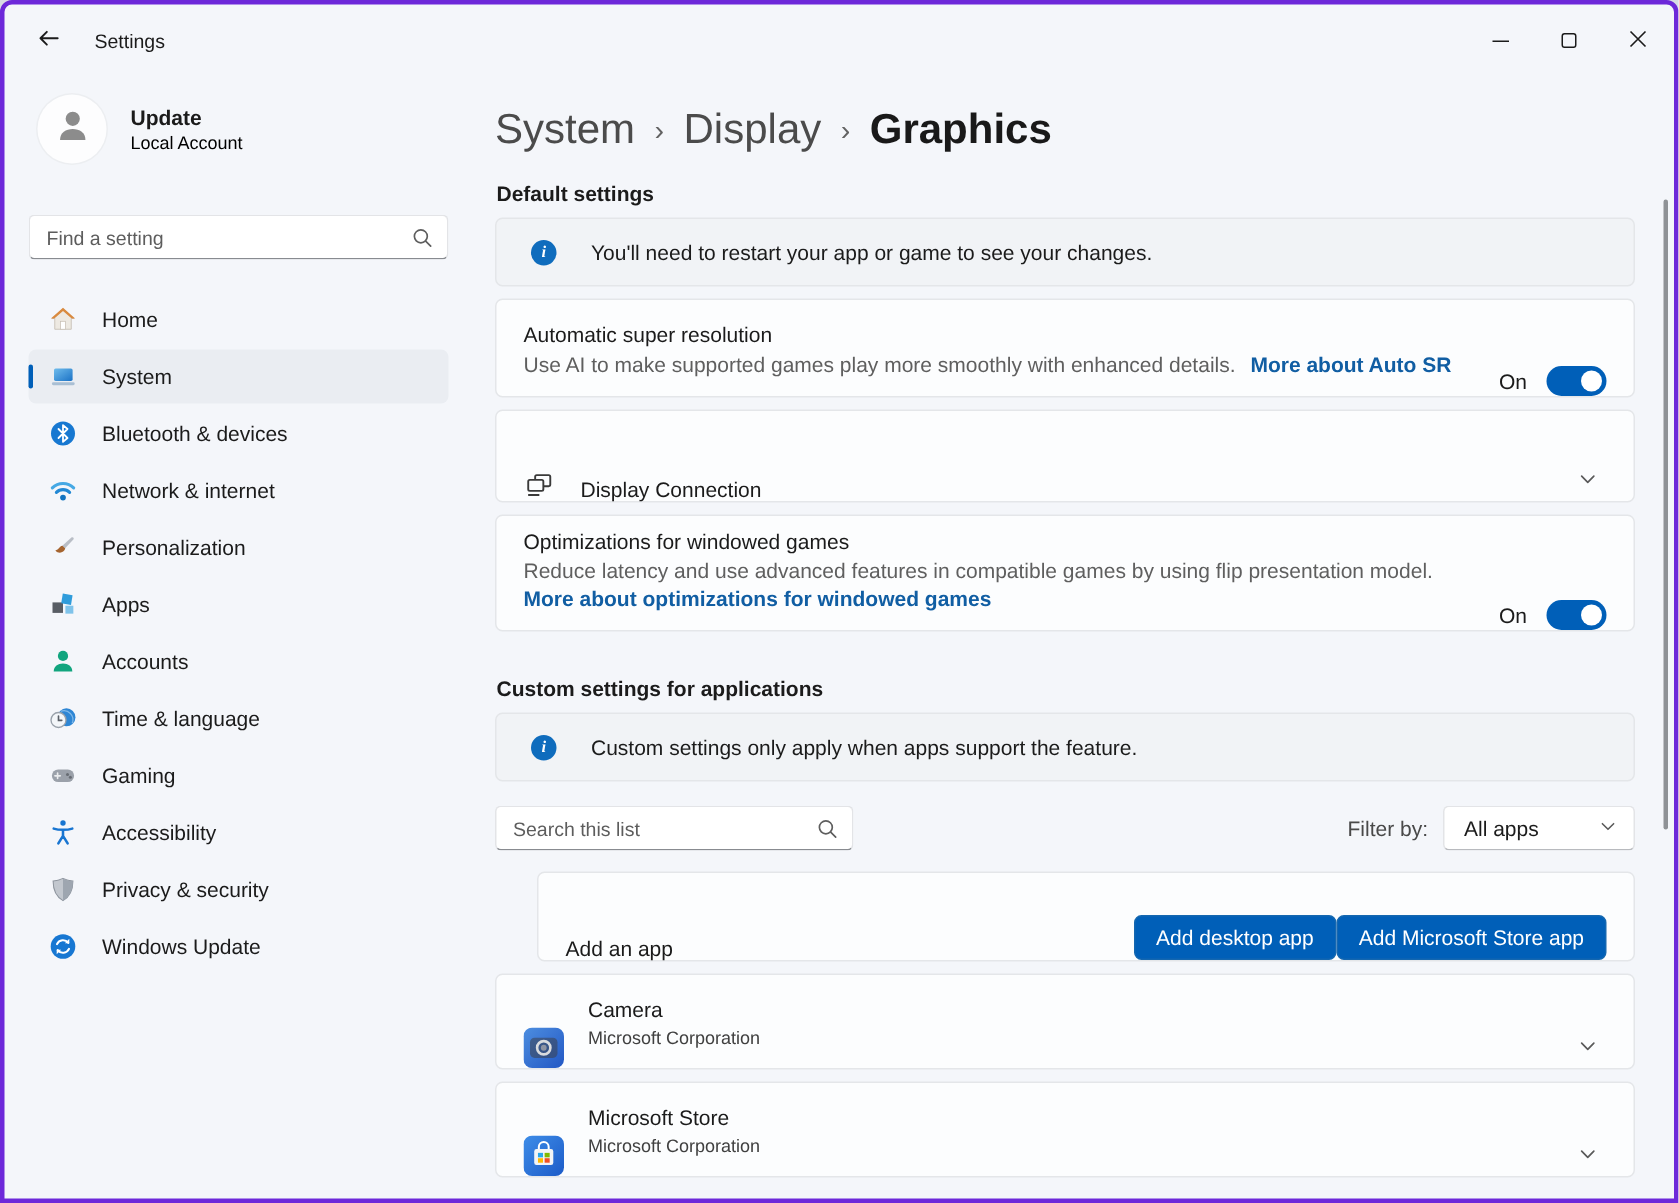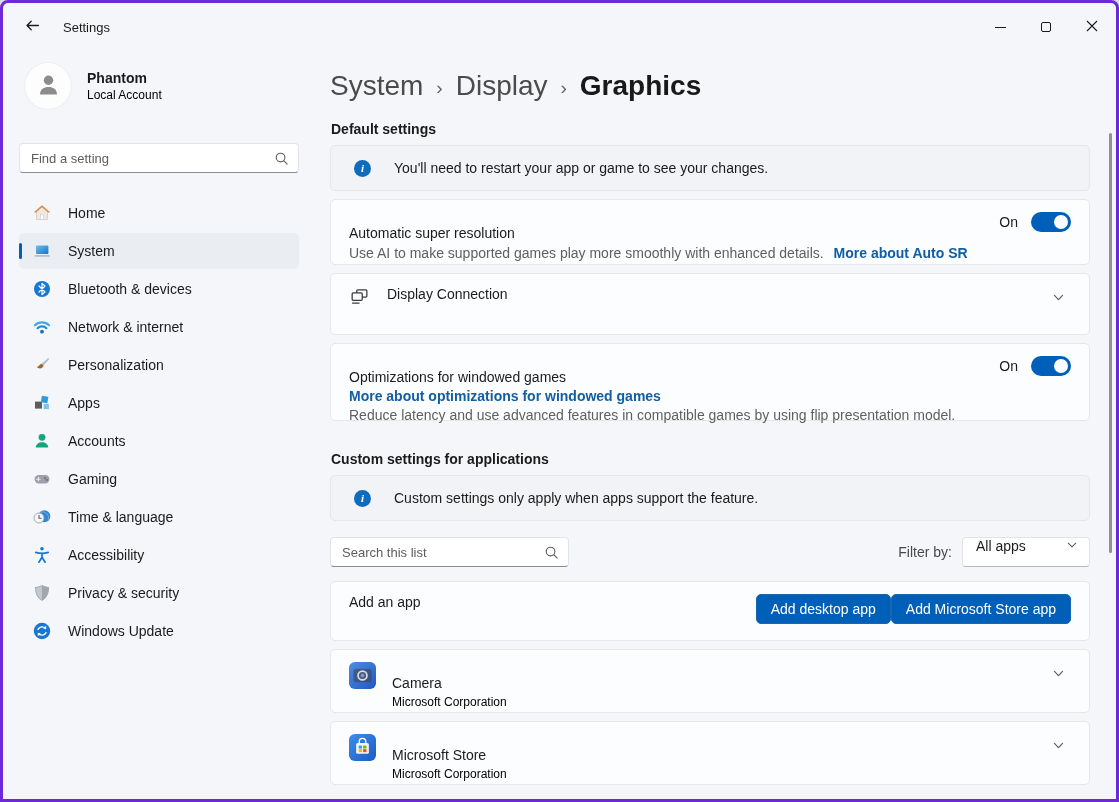--- a/index.html
+++ b/index.html
@@ -51,22 +51,22 @@
   .crumb-sep { font-size:19px; color:#626262; padding-top:3px; }
 
   .sec-heading { font-size:14px; font-weight:700; margin:16px 0 8px 1px; }
 
   .banner { display:flex; align-items:center; gap:23px; height:46px; padding-left:23px;
             background:#F1F3F6; border:1px solid #E4E6E9; border-radius:5px; margin-bottom:8px; font-size:14px; }
   .info-dot { width:17px; height:17px; border-radius:50%; background:#0F6CBD; color:#fff; flex:0 0 17px;
               display:flex; align-items:center; justify-content:center;
               font:italic 700 11px "Liberation Serif", serif; }
 
-  .card { display:flex; align-items:flex-start; background:#FCFDFE; border:1px solid #E4E6E9;
-          border-radius:5px; margin-bottom:8px; padding:12px 18px; }
+  .card { display:flex; align-items:flex-end; background:#FCFDFE; border:1px solid #E4E6E9;
+          border-radius:5px; margin-bottom:8px; padding:0 18px; }
   .card .text-col { display:flex; flex-direction:column; gap:4px; padding:13px 0; }
   .card-title { font-size:14px; color:#1B1B1B; }
   .card-desc { font-size:14px; color:#5F5F5F; }
   .link { color:#115EA3; font-weight:700; cursor:pointer;margin-top:12px; }
   .right-controls { margin-left:auto; display:flex; align-items:center; gap:13px; }
   .toggle-label { font-size:14px; }
   .toggle { position:relative; width:40px; height:20px; border-radius:10px; background:#005FB8; cursor:pointer; flex:0 0 40px; }
   .toggle .knob { position:absolute; right:3px; top:50%; transform:translateY(-50%);
                   width:14px; height:14px; border-radius:50%; background:#FFFFFF; }
   .chevron-btn { margin-left:auto; display:flex; align-items:center; justify-content:center; width:26px; height:26px;
@@ -77,33 +77,33 @@
 
   .list-tools { display:flex; align-items:center; margin:16px 0 14px; }
   .list-search { position:relative; width:239px; height:30px; background:#FFFFFF;
                  border:1px solid #E3E4E7; border-bottom-color:#888B90; border-radius:4px; }
   .list-search input { width:100%; height:100%; border:none; outline:none; background:transparent;
                        font-family:inherit; font-size:13px; color:#701a75; padding:0 30px 0 11px; }
   .list-search input::placeholder { color:#5D5D5D; }
   .list-search .search-glyph { top:7px; }
   .filter-group { margin-left:auto; display:flex; align-items:center; gap:10px; }
   .filter-label { font-size:14px; color:#494949; }
-  .select { display:flex; align-items:flex-start; justify-content:space-between; width:128px; height:30px;
+  .select { display:flex; align-items:center; justify-content:space-between; width:128px; height:30px;
             padding:0 11px 0 13px; background:#FFFFFF; border:1px solid #E3E4E7; border-bottom-color:#B8BABE;
             border-radius:4px; font-size:14px; cursor:pointer; }
 
-  .add-row { height:60px; }
+  .add-row { height:60px;margin-left:28px; }
   .add-buttons { margin-left:auto; display:flex; gap:0; }
   .btn-accent { height:30px; padding:0 14px; background:#005FB8; border:1px solid #1467B0; border-radius:5px;
                 color:#FFFFFF; font-family:inherit; font-size:14px; display:flex; align-items:center; cursor:pointer; }
 
   .app-row { height:64px; cursor:pointer; }
   .app-icon { width:27px; height:27px; margin-right:16px; flex:0 0 27px; }
   .app-name { font-size:14px; }
-  .app-pub { font-size:12px; color:#000000; margin-top:2px; }
+  .app-pub { font-size:12px; color:#404040; margin-top:2px; }
 
   .scrollbar { position:absolute; right:4px; top:130px; width:3px; height:420px; background:#8F9296; border-radius:2px; cursor:pointer; }
 </style>
 </head>
 <body>
 
 <div class="window">
 
   <div class="titlebar">
     <button class="back-btn">
@@ -135,21 +135,21 @@
     <div class="user-card">
       <div class="avatar">
         <span>
           <svg width="27" height="27" viewBox="0 0 24 24">
               <circle cx="12" cy="8.2" r="4.2" fill="#8C8C8C"></circle>
               <path d="M4.5 20.5c0-4 3.4-6.3 7.5-6.3s7.5 2.3 7.5 6.3v.3h-15z" fill="#8C8C8C"></path>
             </svg>
         </span>
       </div>
       <div>
-        <div class="user-name">Phantom</div>
+        <div class="user-name">Update</div>
         <div class="user-type">Local Account</div>
       </div>
     </div>
 
     <div class="search-box">
       <input type="text" placeholder="Find a setting" style="">
       <span class="search-glyph">
         <svg width="15" height="15" viewBox="0 0 16 16" fill="none" stroke="#5E5E5E" stroke-width="1.2">
             <circle cx="7" cy="7" r="4.6"></circle>
             <path d="M10.6 10.6 14 14" stroke-linecap="round"></path>
@@ -226,38 +226,38 @@
           <svg width="20" height="20" viewBox="0 0 20 20">
               <circle cx="10" cy="6.3" r="3.4" fill="#12A57E"></circle>
               <path d="M3.8 16.6c0-3.4 2.8-5.3 6.2-5.3s6.2 1.9 6.2 5.3Z" fill="#12A57E"></path>
             </svg>
         </span>
         <span>Accounts</span>
       </div>
       <div class="nav-item">
         <span class="ni">
           <svg width="20" height="20" viewBox="0 0 20 20">
+              <circle cx="12.3" cy="9.2" r="6" fill="#2E86D4"></circle>
+              <path d="M8.5 5.2a6 6 0 0 1 7.6 8" stroke="#7FB8E8" stroke-width="0.8" fill="none"></path>
+              <circle cx="7" cy="11" r="5" fill="#F3F6F9" stroke="#99A1AA" stroke-width="0.9"></circle>
+              <path d="M7 8.3v2.9h2.2" stroke="#5A6068" stroke-width="1.1" fill="none" stroke-linecap="round"></path>
+            </svg>
+        </span>
+        <span>Time &amp; language</span>
+      </div>
+      <div class="nav-item">
+        <span class="ni">
+          <svg width="20" height="20" viewBox="0 0 20 20">
               <rect x="2.6" y="6" width="14.8" height="8.4" rx="4.2" fill="#9BA1AA"></rect>
               <path d="M6.4 8.4v3.6M4.6 10.2h3.6" stroke="#EAECEE" stroke-width="1.1" stroke-linecap="round"></path>
               <circle cx="13" cy="9.3" r="1" fill="#676C73"></circle>
               <circle cx="14.9" cy="11.1" r="1" fill="#676C73"></circle>
             </svg>
         </span>
         <span>Gaming</span>
-      </div>
-      <div class="nav-item">
-        <span class="ni">
-          <svg width="20" height="20" viewBox="0 0 20 20">
-              <circle cx="12.3" cy="9.2" r="6" fill="#2E86D4"></circle>
-              <path d="M8.5 5.2a6 6 0 0 1 7.6 8" stroke="#7FB8E8" stroke-width="0.8" fill="none"></path>
-              <circle cx="7" cy="11" r="5" fill="#F3F6F9" stroke="#99A1AA" stroke-width="0.9"></circle>
-              <path d="M7 8.3v2.9h2.2" stroke="#5A6068" stroke-width="1.1" fill="none" stroke-linecap="round"></path>
-            </svg>
-        </span>
-        <span>Time &amp; language</span>
       </div>
       <div class="nav-item">
         <span class="ni">
           <svg width="20" height="20" viewBox="0 0 20 20" fill="none" stroke="#1875D1" stroke-width="1.7" stroke-linecap="round" stroke-linejoin="round">
               <circle cx="10" cy="3.7" r="1.8" fill="#1875D1" stroke="none"></circle>
               <path d="M3.8 7.4c3.4 1.1 9 1.1 12.4 0M10 8.2v4M10 12.2l-3.1 5M10 12.2l3.1 5"></path>
             </svg>
         </span>
         <span>Accessibility</span>
       </div>
@@ -331,22 +331,22 @@
           <svg width="13" height="13" viewBox="0 0 16 16" fill="none" stroke="#5A5A5A" stroke-width="1.4" stroke-linecap="round" stroke-linejoin="round">
               <path d="M3 5.5 8 10.5 13 5.5"></path>
             </svg>
         </span>
       </button>
     </div>
 
     <div class="card" style="height:78px;">
       <div class="text-col" style="gap:3px;">
         <span class="card-title">Optimizations for windowed games</span>
+        <span class="card-desc">Reduce latency and use advanced features in compatible games by using flip presentation model.</span>
         <span class="card-desc"><span class="link">More about optimizations for windowed games</span></span>
-        <span class="card-desc">Reduce latency and use advanced features in compatible games by using flip presentation model.</span>
       </div>
       <div class="right-controls">
         <span class="toggle-label">On</span>
         <div class="toggle">
             <span class="knob"></span>
           </div>
       </div>
     </div>
 
     <div class="sec-heading" style="margin-top:30px;">Custom settings for applications</div>

